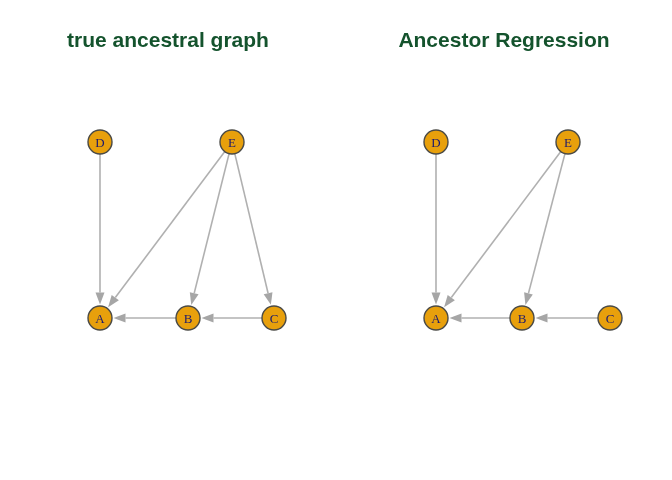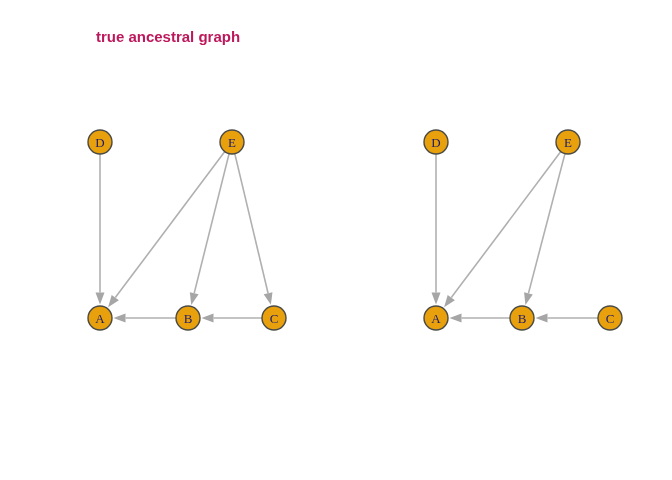--- a/index.html
+++ b/index.html
@@ -25,22 +25,22 @@
   .panel-right { left: 336px; }
 
   .panel-title {
     position: absolute;
     top: 28px;
     left: 0;
     width: 336px;
     text-align: center;
     font-family: "Liberation Sans", sans-serif;
     font-weight: bold;
-    font-size: 15px;
-    color: #be185d;
+    font-size: 21px;
+    color: #14532d;
     letter-spacing: 0px;
     white-space: nowrap;
   }
 
   .graph-svg {
     position: absolute;
     top: 0;
     left: 0;
     width: 336px;
     height: 480px;
@@ -109,20 +109,21 @@
           </g>
           <g>
             <circle cx="274" cy="318" r="12" fill="#E8A00C" stroke="#4a4a46" stroke-width="1.4"></circle>
             <text x="274" y="318.5" class="node-label">C</text>
           </g>
         </g>
       </svg>
   </div>
 
   <div class="panel panel-right">
+    <div class="panel-title">Ancestor Regression</div>
     <svg class="graph-svg" viewBox="0 0 336 480" id="svg-right">
         <g>
           <g>
             <line x1="100" y1="154" x2="100" y2="292.5" stroke="#b0b0b0" stroke-width="1.6"></line>
             <polygon points="100,304.5 95.5,292.5 104.5,292.5" fill="#a6a6a6"></polygon>
           </g>
           <g>
             <line x1="224.8" y1="151.6" x2="115.3" y2="297.59999999999997" stroke="#b0b0b0" stroke-width="1.6"></line>
             <polygon points="108.1,307.2 111.7,294.9 118.89999999999999,300.29999999999995" fill="#a6a6a6"></polygon>
           </g>

